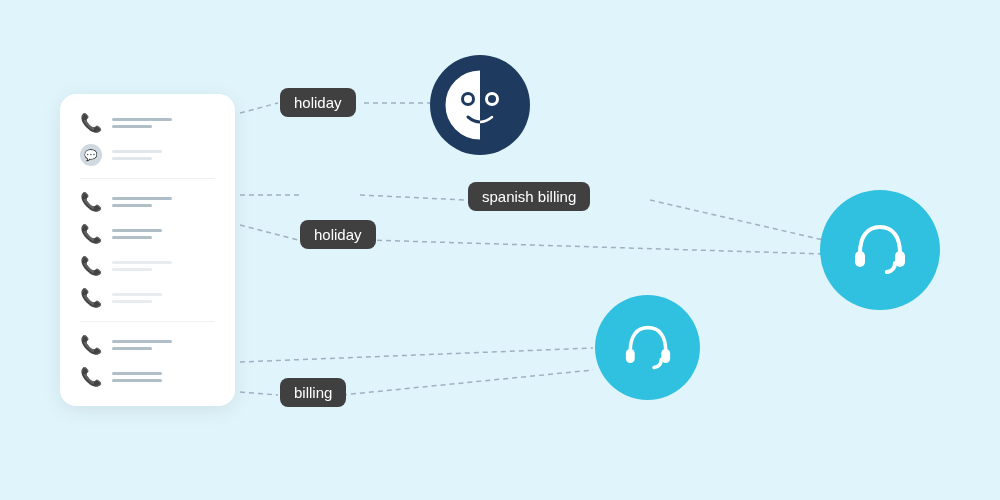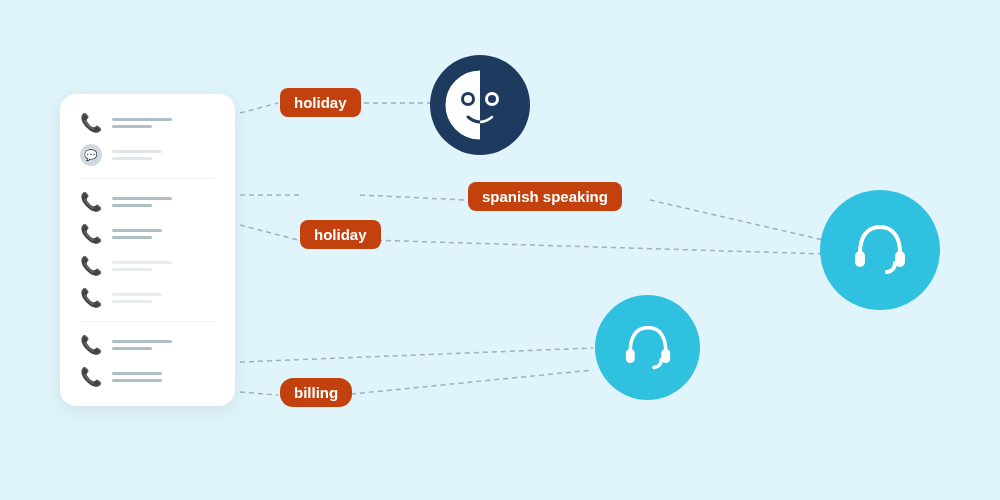--- a/index.html
+++ b/index.html
@@ -112,44 +112,43 @@
       height: 500px;
       pointer-events: none;
     }
 
     
     .badge {
       position: absolute;
       border-radius: 8px;
       padding: 6px 14px;
       font-size: 15px;
-      font-weight: 700;
+      font-weight: 400;
       color: white;
-      background: #c2410c;
+      background: #404040;
     }
 
     .badge-holiday {
       left: 280px;
       top: 88px;
     }
 
     .badge-spanish {
       left: 468px;
       top: 182px;
     }
 
     .badge-florida {
       left: 300px;
       top: 220px;
     }
 
     .badge-billing {
       left: 280px;
       top: 378px;
-      border-radius: 13px;
     }
 
     
     .bot-circle {
       position: absolute;
       left: 430px;
       top: 55px;
       width: 100px;
       height: 100px;
       border-radius: 50%;
@@ -304,21 +303,21 @@
       <circle cx="52" cy="34" r="4" fill="#1e3a5f"></circle>
 
       <path d="M 28 52 Q 40 62 52 52" stroke="#1e3a5f" stroke-width="3" fill="none" stroke-linecap="round"></path>
       <path d="M 28 52 Q 40 62 52 52" stroke="white" stroke-width="2.5" fill="none" stroke-linecap="round" clip-path="url(#rightHalf)"></path>
 
       <circle cx="40" cy="40" r="36" fill="none" stroke="#1e3a5f" stroke-width="3"></circle>
     </svg>
   </div>
 
   <div class="badge badge-holiday">holiday</div>
-  <div class="badge badge-spanish">spanish speaking</div>
+  <div class="badge badge-spanish">spanish billing</div>
   <div class="badge badge-florida">holiday</div>
   <div class="badge badge-billing">billing</div>
 
   <div class="headset-circle large">
     <svg width="70" height="70" viewBox="0 0 70 70" xmlns="http://www.w3.org/2000/svg">
       <g fill="none" stroke="white" stroke-width="4" stroke-linecap="round" stroke-linejoin="round">
 
         <path d="M 15 38 C 15 22 22 12 35 12 C 48 12 55 22 55 38"></path>
 
         <rect x="10" y="36" width="10" height="16" rx="5" fill="white" stroke="none"></rect>

